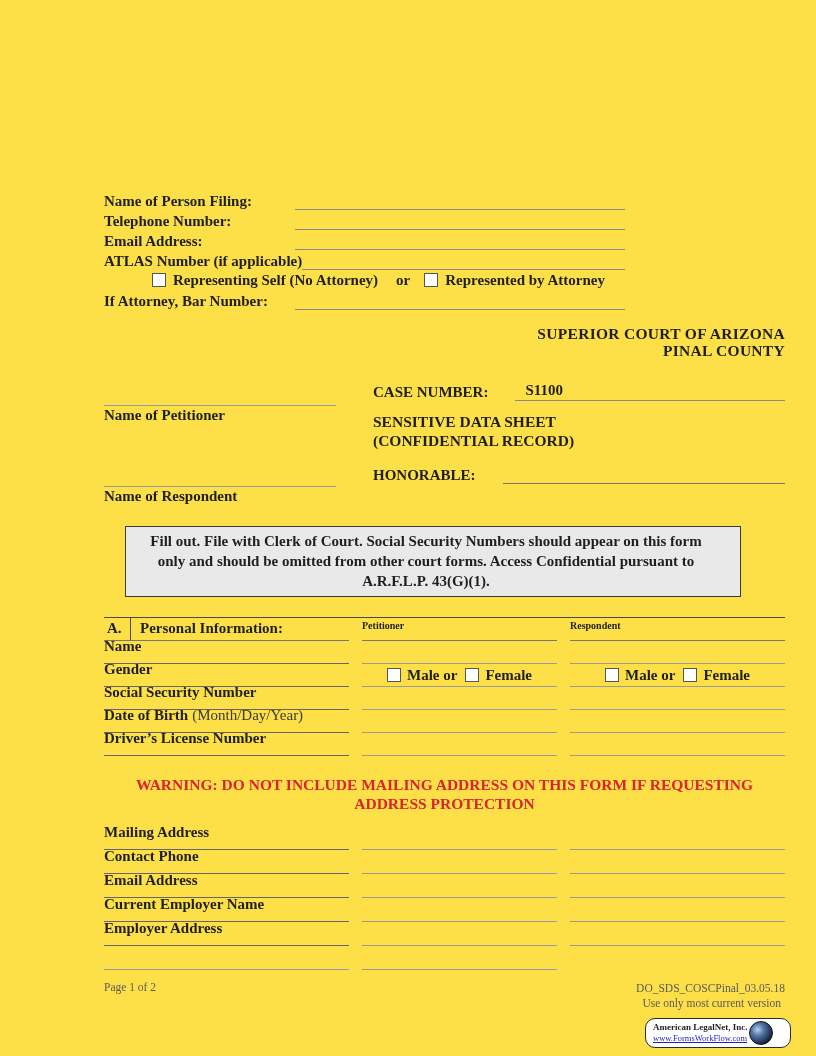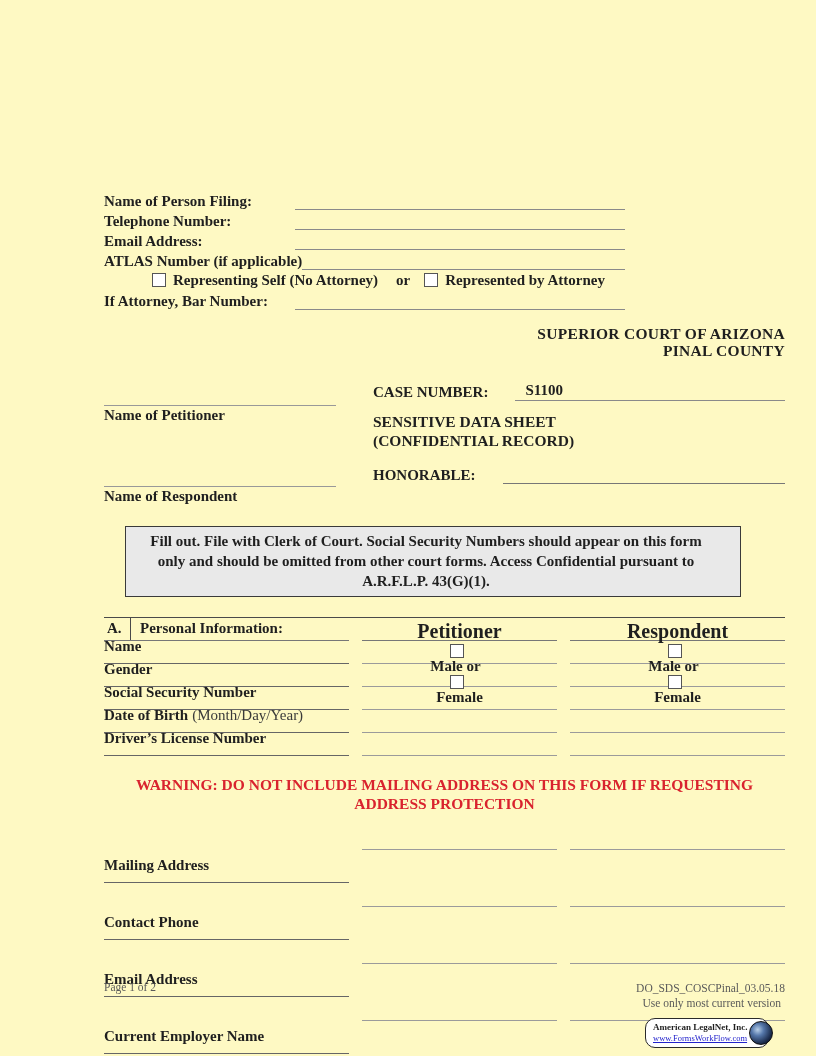--- a/index.html
+++ b/index.html
@@ -2,21 +2,21 @@
 <html><head>
 <meta charset="utf-8">
 <style>
   * { margin: 0; padding: 0; box-sizing: border-box; }
   html, body { background: #ffffff; }
   body { font-family: "Liberation Serif", "DejaVu Serif", serif; color: #1f1f1f; }
 
   .page {
     position: relative;
     width: 816px; height: 1056px;
-    background: #fef9c3;
+    background: #fde047;
     overflow: hidden;
   }
   .content {
     position: absolute;
     left: 104px; top: 190px;
     width: 681px;
   }
 
   
   .top-fields { width: 521px; }
@@ -104,36 +104,35 @@
     height: 23px; font-size: 15px; font-weight: bold;
   }
   .hdr-letter {
     width: 27px; flex: 0 0 27px;
     border-right: 1px solid #4a4a4a;
     padding: 2px 0 0 3px;
   }
   .hdr-title { padding: 2px 0 0 9px; }
   .hdr-col {
     border-bottom: 1px solid #777;
-    text-align: center;
-    font-size: 20px; font-weight: bold;
+    text-align: left;
+    font-size: 10px; font-weight: bold;
     padding-top: 2px; height: 23px;
   }
   .t-row-label {
     border-bottom: 1px solid #666;
     font-size: 15px; font-weight: bold;
     height: 23px;
     display: flex; align-items: flex-end;
     padding-bottom: 8px;
   }
   .t-row-label .suffix { font-weight: normal; color: #3a3a3a; margin-left: 4px; }
   .t-cell {
     border-bottom: 1px solid #9b9b9b;
     height: 23px;
-    flex-direction: column;
   }
   .gender-cell {
     display: flex; align-items: center; justify-content: center;
     font-size: 15px; font-weight: bold;
     gap: 0;
   }
   .gender-cell .cbx { margin: 0 6px 0 0; }
   .gender-cell .g-or { margin-right: 8px; }
 
   
@@ -142,38 +141,38 @@
     width: 630px;
     text-align: center;
     color: #d9232e;
     font-weight: bold;
     font-size: 15.5px;
     line-height: 19px;
   }
 
   
   .addr-grid { margin-top: 13px; }
-  .addr-grid .t-row-label { height: 24px; margin-top: 33px; }
+  .addr-grid .t-row-label { height: 24px; }
   .addr-grid .t-cell { height: 24px; }
 
   
   .footer {
     position: absolute;
     left: 104px; right: 31px; top: 981px;
     display: flex; justify-content: space-between;
     font-size: 11.5px; color: #5a5a5a;
   }
   .footer-right { text-align: right; line-height: 15px; }
   .footer-right .ver { padding-right: 4px; }
 
   
   .aln-badge {
     position: absolute;
     left: 645px; top: 1018px;
-    width: 124px; height: 30px;
+    width: 146px; height: 30px;
     border: 1.5px solid #2a2a2a;
     border-radius: 10px;
     background: #fff;
     display: flex; align-items: center;
     padding: 2px 2px 2px 7px;
   }
   .aln-text { line-height: 11px; }
   .aln-line1 { font-weight: bold; font-size: 9px; white-space: nowrap; }
   .aln-line2 {
     font-size: 8.5px; color: #2222cc;

